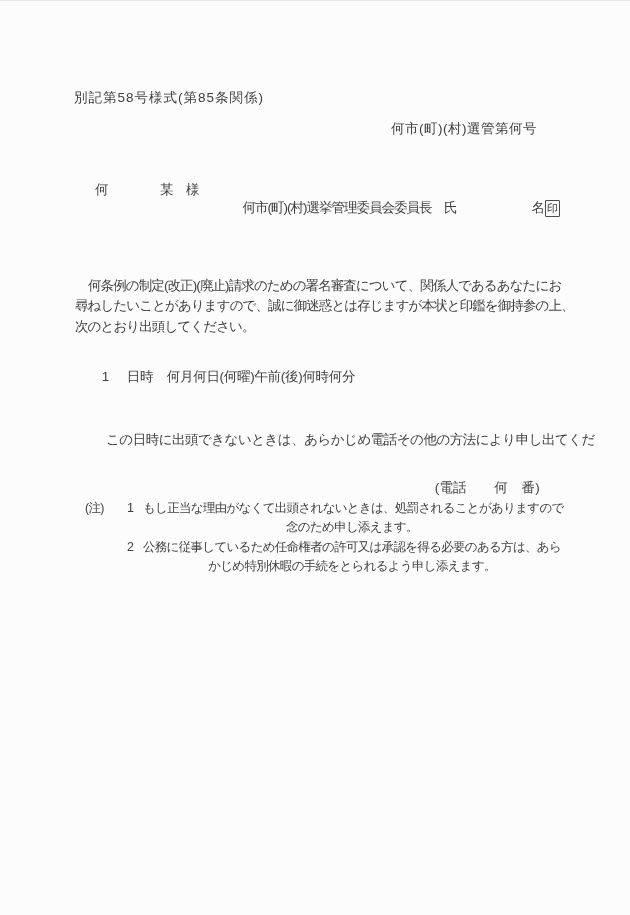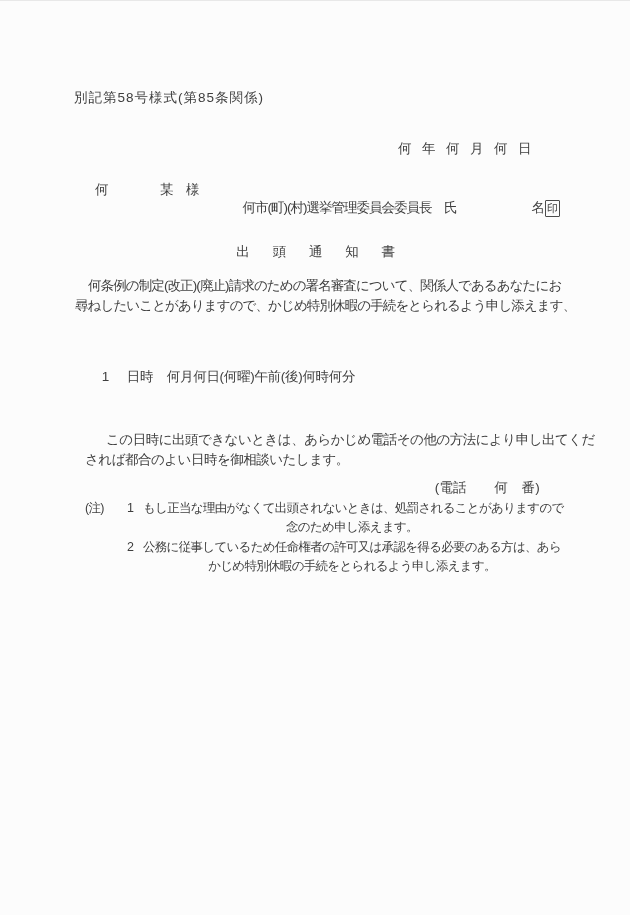--- a/index.html
+++ b/index.html
@@ -49,45 +49,44 @@
   .note .note-text{width:418px;}
   .note .bline{white-space:pre;text-align:center;}
 </style>
 </head>
 <body>
 
 <div class="page">
 
   <div class="abs form-number">別記第58号様式(第85条関係)</div>
 
+  <div class="abs doc-number">何市(町)(村)選管第何号</div>
 
-  <div class="abs doc-date">何　年　何　月　何　日</div>
 
   <div class="abs addressee">何　　　　某　様</div>
 
   <div class="abs sender">
     <span>何市(町)(村)選挙管理委員会委員長　氏　　　　　　名</span>
     <span class="seal">印</span>
   </div>
 
-  <div class="abs doc-title">出　　頭　　通　　知　　書</div>
 
   <div class="para body-para">
     <div class="bline indent1">何条例の制定(改正)(廃止)請求のための署名審査について、関係人であるあなたにお</div>
-    <div class="bline">尋ねしたいことがありますので、かじめ特別休暇の手続をとられるよう申し添えます、</div>
+    <div class="bline">尋ねしたいことがありますので、誠に御迷惑とは存じますが本状と印鑑を御持参の上、</div>
+    <div class="bline">次のとおり出頭してください。</div>
   </div>
 
   <div class="item item-1">
     <span class="no">1</span><span class="label">日時</span><span class="value">何月何日(何曜)午前(後)何時何分</span>
   </div>
 
 
   <div class="para notice-para">
     <div class="bline indent2">この日時に出頭できないときは、あらかじめ電話その他の方法により申し出てくだ</div>
-    <div class="bline">されば都合のよい日時を御相談いたします。</div>
   </div>
 
   <div class="abs phone-line">(電話　　何　番)</div>
 
   <div class="notes">
     <div class="notes-label">(注)</div>
     <div class="notes-body">
       <div class="note">
         <div class="note-no">1</div>
         <div class="note-text">

